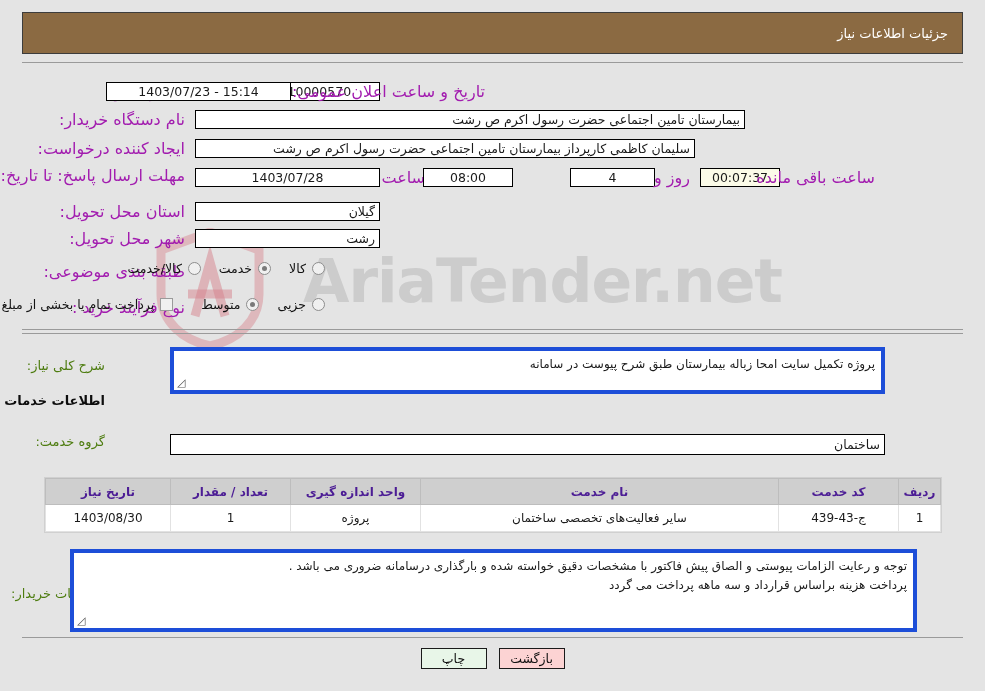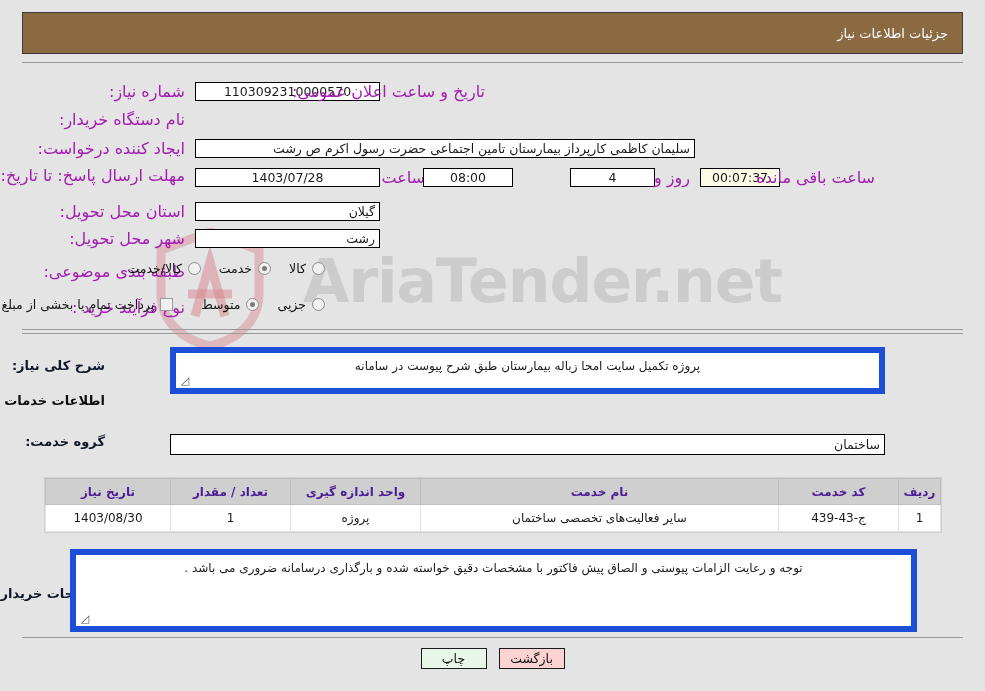--- a/index.html
+++ b/index.html
@@ -150,40 +150,40 @@
     display: inline-flex;
     align-items: center;
     gap: 6px;
     margin-left: 18px;
     font-size: 12.5px;
   }
 
   
   .ta {
     background: #ffffff;
-    border: 6px solid #1d4ed8;
+    border: 4px solid #1d4ed8;
     font-size: 12px;
     color: #1a1a1a;
     padding: 4px 6px 0 6px;
     position: relative;
     overflow: hidden;
     line-height: 19px;
-    text-align: center;
+    text-align: right;
   }
   .resizer {
     position: absolute;
     left: 3px; bottom: 1px;
     width: 12px; height: 12px;
     color: #555;
     font-size: 11px;
     line-height: 12px;
     transform: scaleX(-1);
     user-select: none;
   }
-  .bold-lbl { font-weight: bold; font-size: 13px; color: #0f172a; }
+  .bold-lbl { font-weight: normal; font-size: 13px; color: #4d7c0f; }
   .sect-title { font-weight: bold; font-size: 13px; color: #0d0d0d; }
 
   
   .tbl-wrap {
     position: absolute;
     left: 44px; top: 477px;
     width: 898px;
     z-index: 5;
     border: 1px solid #d0d0d0;
     background: #fff;
@@ -256,24 +256,26 @@
   <div class="panel2"></div>
 
   <div class="frow" style="right:800px; top:82px; width:110px; justify-content:flex-start;">
     <span class="lbl">شماره نیاز:</span>
   </div>
   <div class="fld" style="position:absolute; right:605px; top:82px; width:185px; z-index:5;">1103092310000570</div>
 
   <div class="frow" style="right:500px; top:82px; z-index:5;">
     <span class="lbl">تاریخ و ساعت اعلان عمومی:</span>
   </div>
+  <div class="fld" style="position:absolute; right:694px; top:82px; width:185px; left:auto; z-index:5;">15:14 - 1403/07/23</div>
 
   <div class="frow" style="right:800px; top:110px;">
     <span class="lbl">نام دستگاه خریدار:</span>
   </div>
+  <div class="fld rt" style="position:absolute; right:240px; top:110px; width:550px; z-index:5;">بیمارستان  تامین اجتماعی حضرت رسول اکرم ص رشت</div>
 
   <div class="frow" style="right:800px; top:139px;">
     <span class="lbl">ایجاد کننده درخواست:</span>
   </div>
   <div class="fld rt" style="position:absolute; right:290px; top:139px; width:500px; z-index:5;">سلیمان کاظمی کارپرداز بیمارستان  تامین اجتماعی حضرت رسول اکرم ص رشت</div>
 
   <div class="frow" style="right:800px; top:168px; width:120px;">
     <span class="lbl lbl-wrap">مهلت ارسال پاسخ: تا تاریخ:</span>
   </div>
   <div class="fld" style="position:absolute; right:605px; top:168px; width:185px; z-index:5;">1403/07/28</div>
@@ -376,20 +378,21 @@
         </tr>
       </tbody>
     </table>
   </div>
 
   <div class="frow" style="right:880px; top:586px; z-index:5;">
     <span class="bold-lbl">توضیحات خریدار:</span>
   </div>
   <div class="ta" style="position:absolute; right:68px; top:549px; width:847px; height:83px; z-index:5;">
     <div>توجه و رعایت الزامات پیوستی و الصاق پیش فاکتور با مشخصات دقیق خواسته شده و بارگذاری درسامانه ضروری می باشد .</div>
+    <div>پرداخت هزینه براساس قرارداد و سه ماهه پرداخت می گردد</div>
     <span class="resizer">◺</span>
   </div>
 
   <div class="btnrow">
     <div class="btn btn-back">بازگشت</div>
     <div class="btn btn-print">چاپ</div>
   </div>
 
 </div>
 

